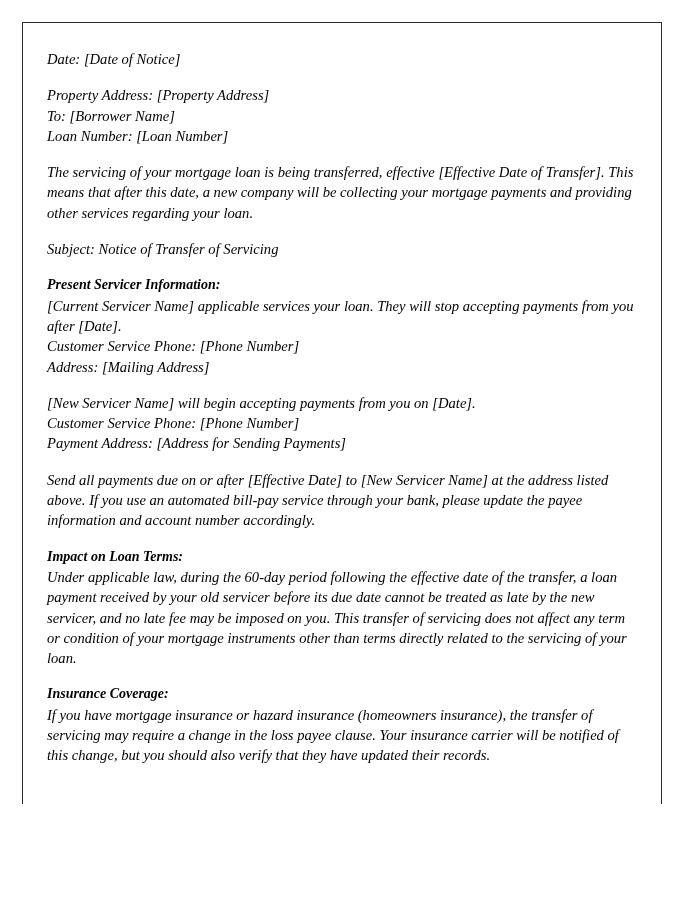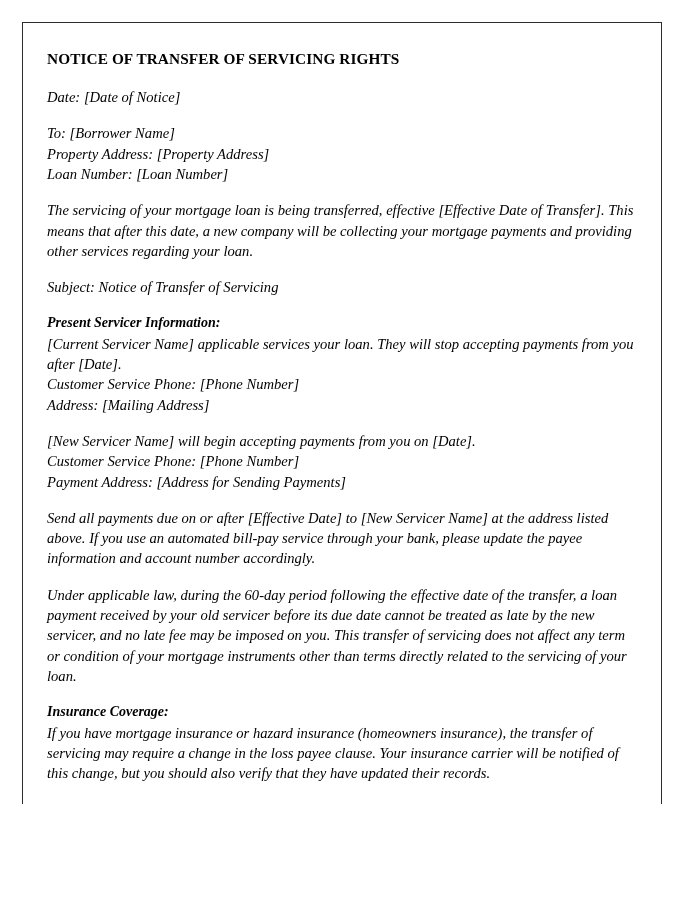--- a/index.html
+++ b/index.html
@@ -59,29 +59,28 @@
     font-weight: bold;
     margin: 0;
   }
 </style>
 </head>
 <body>
 
 <div class="page-sheet">
   <div class="page-body">
 
-    <h1 class="doc-title">NOTICE OF TRANSFER OF SERVICING RIGHTS</h1>
 
     <div class="block">
       <p class="line">Date: [Date of Notice]</p>
     </div>
 
     <div class="block">
+      <p class="line">Property Address: [Property Address]</p>
       <p class="line">To: [Borrower Name]</p>
-      <p class="line">Property Address: [Property Address]</p>
       <p class="line">Loan Number: [Loan Number]</p>
     </div>
 
     <div class="block">
       <p class="para">The servicing of your mortgage loan is being transferred, effective [Effective Date of Transfer]. This means that after this date, a new company will be collecting your mortgage payments and providing other services regarding your loan.</p>
     </div>
 
     <div class="block">
       <p class="line">Subject: Notice of Transfer of Servicing</p>
     </div>
@@ -97,20 +96,21 @@
       <p class="para">[New Servicer Name] will begin accepting payments from you on [Date].</p>
       <p class="para">Customer Service Phone: [Phone Number]</p>
       <p class="para">Payment Address: [Address for Sending Payments]</p>
     </div>
 
     <div class="block">
       <p class="para">Send all payments due on or after [Effective Date] to [New Servicer Name] at the address listed above. If you use an automated bill-pay service through your bank, please update the payee information and account number accordingly.</p>
     </div>
 
     <div class="block">
+      <p class="sec-head">Impact on Loan Terms:</p>
       <p class="para">Under applicable law, during the 60-day period following the effective date of the transfer, a loan payment received by your old servicer before its due date cannot be treated as late by the new servicer, and no late fee may be imposed on you. This transfer of servicing does not affect any term or condition of your mortgage instruments other than terms directly related to the servicing of your loan.</p>
     </div>
 
     <div class="block">
       <p class="sec-head">Insurance Coverage:</p>
       <p class="para">If you have mortgage insurance or hazard insurance (homeowners insurance), the transfer of servicing may require a change in the loss payee clause. Your insurance carrier will be notified of this change, but you should also verify that they have updated their records.</p>
     </div>
 
   </div>
 </div>

